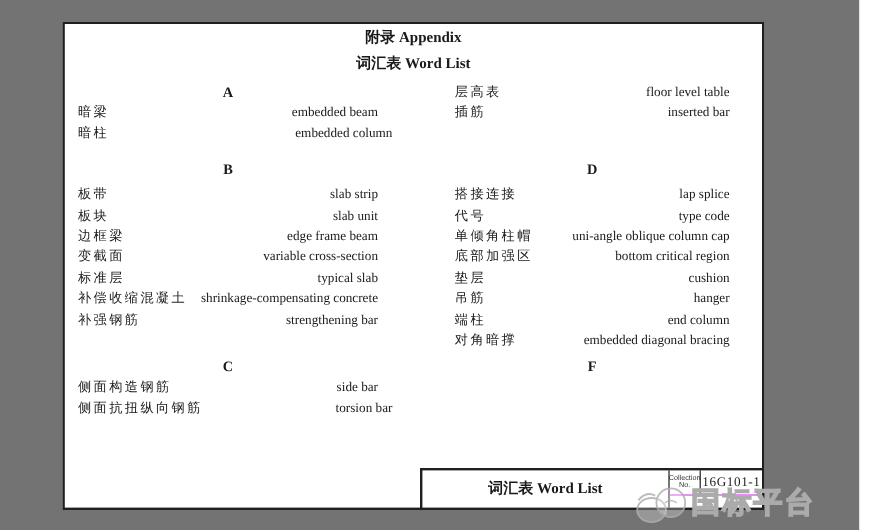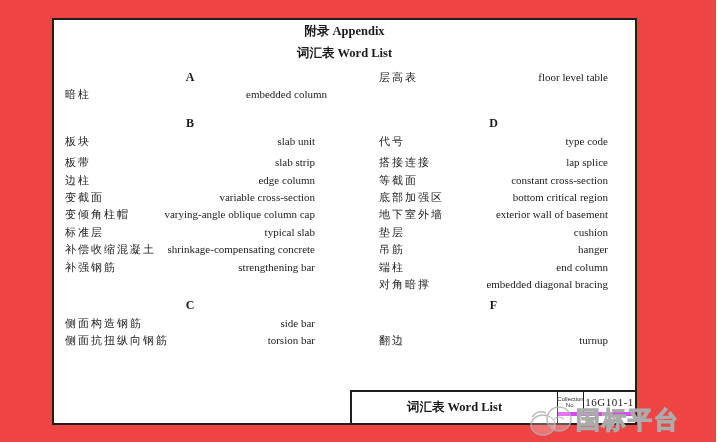--- a/index.html
+++ b/index.html
@@ -1,17 +1,17 @@
 <!DOCTYPE html>
 <html><head>
 <meta charset="utf-8">
 <style>
   html,body { margin:0; padding:0; background:#ffffff; }
   .page {
-    position:relative; width:716px; height:442px; background:#ef4444;
+    position:relative; width:716px; height:442px; background:#737373;
     font-family:"Liberation Serif", serif; color:#1a1a1a; overflow:hidden;
   }
   .frame {
     position:absolute; left:52px; top:18px; width:585px; height:407px;
     border:2px solid #1f1f1f; box-sizing:border-box; background:#ffffff;
   }
   .hdr { position:absolute; left:0; width:100%; text-align:center;
          font-weight:bold; font-size:12.5px; line-height:14px; }
   .hdr1 { top:4px; }
   .hdr2 { top:26px; }
@@ -31,21 +31,21 @@
     position:absolute; left:350px; top:390px; width:287px; height:35px;
     border:2px solid #1f1f1f; box-sizing:border-box; background:#ffffff;
     display:flex; z-index:2;
   }
   .tb-title-cell {
     width:206px; border-right:1.5px solid #1f1f1f; box-sizing:border-box;
     display:flex; align-items:center; justify-content:center;
     font-weight:bold; font-size:12.5px;
   }
   .tb-right { flex:1; display:flex; flex-direction:column; }
-  .tb-right-top { height:20px; display:flex; border-bottom:4px solid #d946ef; }
+  .tb-right-top { height:20px; display:flex; border-bottom:1px solid #d946ef; }
   .tb-coll-cell {
     width:26px; border-right:1px solid #1f1f1f; box-sizing:border-box;
     display:flex; flex-direction:column; align-items:center; justify-content:center;
     font-size:6px; line-height:6.5px; color:#333;
     font-family:"Liberation Sans", sans-serif;
   }
   .tb-num-cell {
     flex:1; display:flex; align-items:center; justify-content:center;
     font-size:11px; letter-spacing:0.5px;
   }
@@ -73,80 +73,80 @@
           <div class="half left sec">
             <span class="section-letter">A</span>
           </div>
           <div class="half right">
             <span class="cn">层高表</span>
             <span class="en">floor level table</span>
           </div>
         </div>
         <div class="row">
           <div class="half left">
+            <span class="cn">暗梁</span>
+            <span class="en">embedded beam</span>
+          </div>
+          <div class="half right">
+            <span class="cn">插筋</span>
+            <span class="en">inserted bar</span>
+          </div>
+        </div>
+        <div class="row">
+          <div class="half left">
             <span class="cn">暗柱</span>
             <span class="en">embedded column</span>
           </div>
         </div>
         <div class="row gap-large">
           <div class="half left sec">
             <span class="section-letter">B</span>
           </div>
           <div class="half right sec">
             <span class="section-letter">D</span>
           </div>
         </div>
+        <div class="row gap-small">
+          <div class="half left">
+            <span class="cn">板带</span>
+            <span class="en">slab strip</span>
+          </div>
+          <div class="half right">
+            <span class="cn">搭接连接</span>
+            <span class="en">lap splice</span>
+          </div>
+        </div>
         <div class="row">
           <div class="half left">
             <span class="cn">板块</span>
             <span class="en">slab unit</span>
           </div>
           <div class="half right">
             <span class="cn">代号</span>
             <span class="en">type code</span>
           </div>
         </div>
-        <div class="row gap-small">
-          <div class="half left">
-            <span class="cn">板带</span>
-            <span class="en">slab strip</span>
-          </div>
-          <div class="half right">
-            <span class="cn">搭接连接</span>
-            <span class="en">lap splice</span>
-          </div>
-        </div>
-        <div class="row">
-          <div class="half left">
-            <span class="cn">边柱</span>
-            <span class="en">edge column</span>
-          </div>
-          <div class="half right">
-            <span class="cn">等截面</span>
-            <span class="en">constant cross-section</span>
+        <div class="row">
+          <div class="half left">
+            <span class="cn">边框梁</span>
+            <span class="en">edge frame beam</span>
+          </div>
+          <div class="half right">
+            <span class="cn">单倾角柱帽</span>
+            <span class="en">uni-angle oblique column cap</span>
           </div>
         </div>
         <div class="row">
           <div class="half left">
             <span class="cn">变截面</span>
             <span class="en">variable cross-section</span>
           </div>
           <div class="half right">
             <span class="cn">底部加强区</span>
             <span class="en">bottom critical region</span>
-          </div>
-        </div>
-        <div class="row">
-          <div class="half left">
-            <span class="cn">变倾角柱帽</span>
-            <span class="en">varying-angle oblique column cap</span>
-          </div>
-          <div class="half right">
-            <span class="cn">地下室外墙</span>
-            <span class="en">exterior wall of basement</span>
           </div>
         </div>
         <div class="row">
           <div class="half left">
             <span class="cn">标准层</span>
             <span class="en">typical slab</span>
           </div>
           <div class="half right">
             <span class="cn">垫层</span>
             <span class="en">cushion</span>
@@ -191,24 +191,20 @@
           <div class="half left">
             <span class="cn">侧面构造钢筋</span>
             <span class="en">side bar</span>
           </div>
           <div class="half right"></div>
         </div>
         <div class="row">
           <div class="half left">
             <span class="cn">侧面抗扭纵向钢筋</span>
             <span class="en">torsion bar</span>
-          </div>
-          <div class="half right">
-            <span class="cn">翻边</span>
-            <span class="en">turnup</span>
           </div>
         </div>
       </div>
   </div>
 
   <div class="title-block">
     <div class="tb-title-cell">词汇表 Word List</div>
     <div class="tb-right">
       <div class="tb-right-top">
         <div class="tb-coll-cell">

